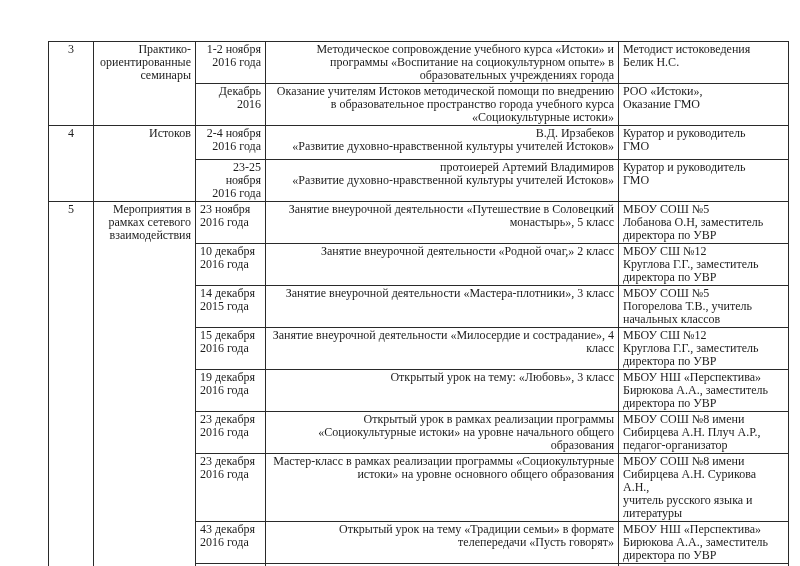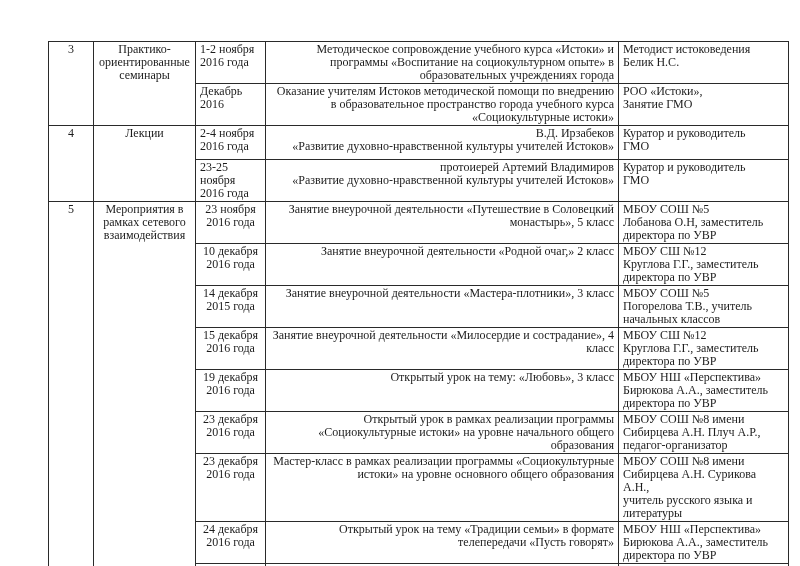--- a/index.html
+++ b/index.html
@@ -27,24 +27,24 @@
     white-space: pre-line;
     overflow: hidden;
   }
   .col-num  { width: 45px; }
   .col-cat  { width: 102px; }
   .col-date { width: 70px; }
   .col-desc { width: 353px; }
   .col-resp { width: 170px; }
 
   .num  { text-align: center; }
-  .cat  { text-align: center; }
+  .cat  { text-align: right; }
   .date { padding: 1px 3px; }
-  .date-c { text-align: left; }
-  .date-l { text-align: center; }
+  .date-c { text-align: right; }
+  .date-l { text-align: left; }
   .desc { text-align: right; }
   .resp { text-align: left; padding: 1px 2px; }
 
   tr.h34 { height: 34px; }
   tr.h35 { height: 35px; margin-left: 16px; }
   tr.h36 { height: 36px; }
   tr.h39 { height: 39px; }
   tr.h42 { height: 42px; padding-left: 20px; }
   tr.h44 { height: 44px; }
 </style>
@@ -69,26 +69,26 @@
 2016 года</td>
         <td class="desc">Методическое сопровождение учебного курса «Истоки» и программы «Воспитание на социокультурном опыте» в образовательных учреждениях города</td>
         <td class="resp">Методист истоковедения
 Белик Н.С.</td>
       </tr>
       <tr class="h42">
         <td class="date date-c">Декабрь
 2016</td>
         <td class="desc">Оказание учителям Истоков методической помощи по внедрению в образовательное пространство города учебного курса «Социокультурные истоки»</td>
         <td class="resp">РОО «Истоки»,
-Занятие ГМО</td>
+Оказание ГМО</td>
       </tr>
 
       <tr class="h34">
         <td class="num" rowspan="2">4</td>
-        <td class="cat" rowspan="2">Лекции</td>
+        <td class="cat" rowspan="2">Истоков</td>
         <td class="date date-c">2-4 ноября
 2016 года</td>
         <td class="desc">В.Д. Ирзабеков
 «Развитие духовно-нравственной культуры учителей Истоков»</td>
         <td class="resp">Куратор и руководитель
 ГМО</td>
       </tr>
       <tr class="h34">
         <td class="date date-c">23-25
 ноября
@@ -152,21 +152,21 @@
       <tr class="h44">
         <td class="date date-l">23 декабря
 2016 года</td>
         <td class="desc">Мастер-класс в рамках реализации программы «Социокультурные истоки» на уровне основного общего образования</td>
         <td class="resp">МБОУ СОШ №8 имени
 Сибирцева А.Н. Сурикова А.Н.,
 учитель русского языка и
 литературы</td>
       </tr>
       <tr class="h36">
-        <td class="date date-l">24 декабря
+        <td class="date date-l">43 декабря
 2016 года</td>
         <td class="desc">Открытый урок на тему «Традиции семьи» в формате телепередачи «Пусть говорят»</td>
         <td class="resp">МБОУ НШ «Перспектива»
 Бирюкова А.А., заместитель
 директора по УВР</td>
       </tr>
       <tr class="h42">
         <td class="date date-l">7 февраля
 2017 года</td>
         <td class="desc">Фестиваль открытых уроков по предмету «Основы религиозных культур и светской этики»</td>

